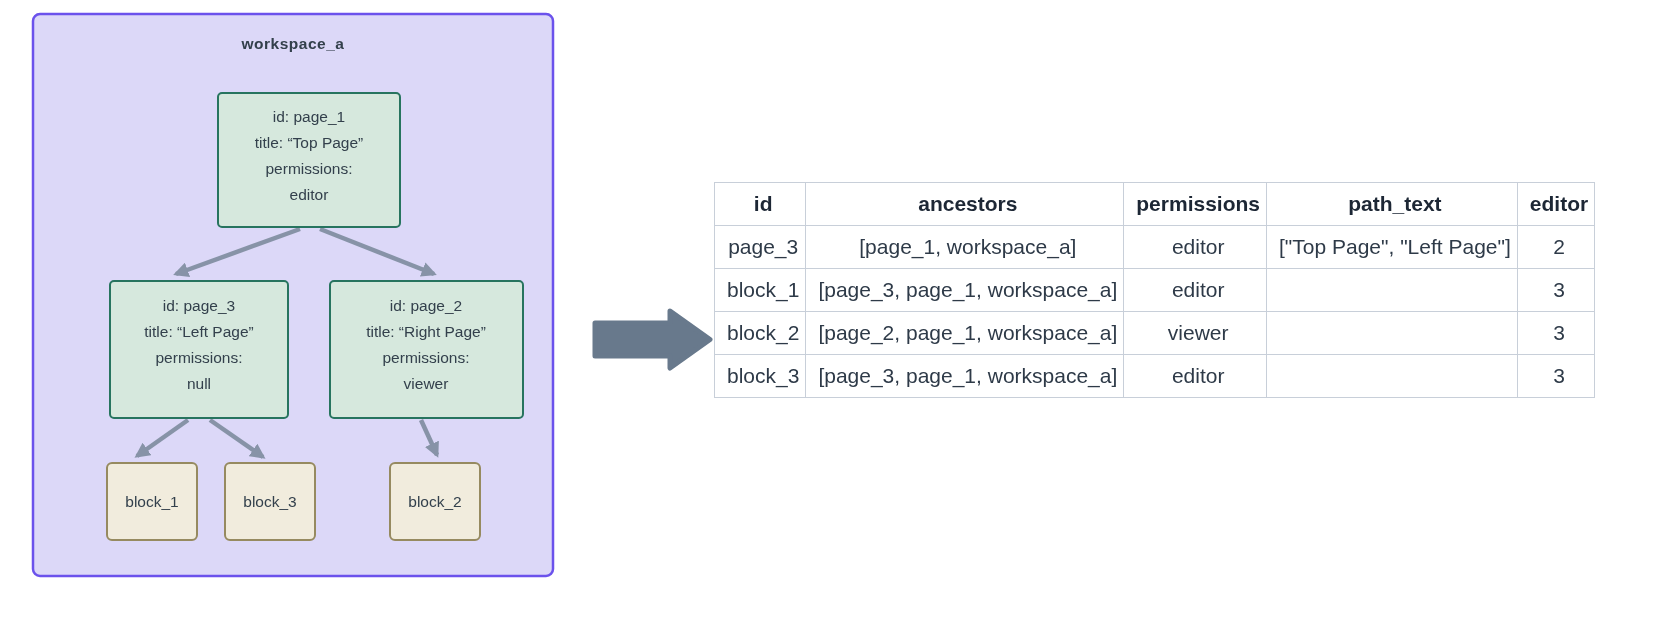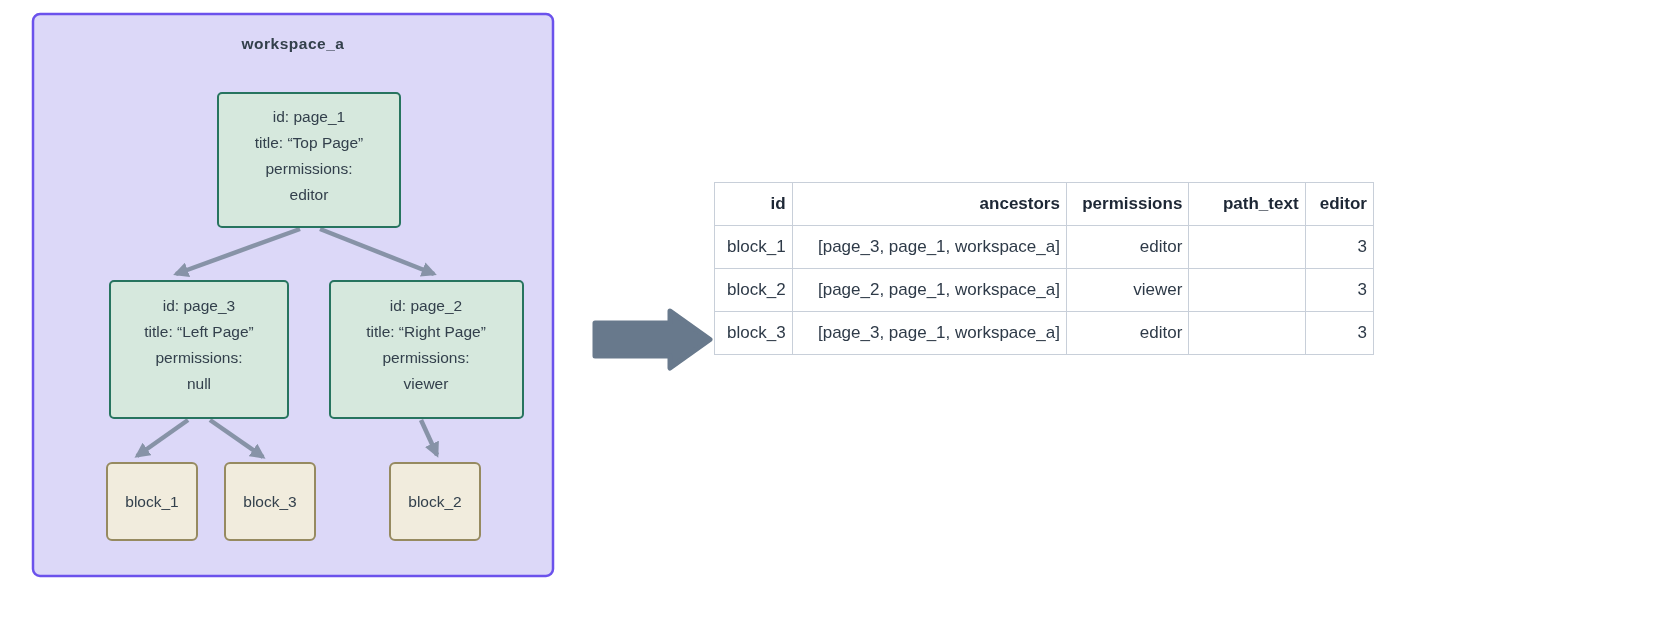--- a/index.html
+++ b/index.html
@@ -22,21 +22,21 @@
   svg.diagram text{text-anchor:middle;fill:#33404c;font-size:15.5px;
     font-family:"Liberation Sans", sans-serif;}
   text.ws-title{font-weight:bold;font-size:15.5px;fill:#19242f;letter-spacing:.5px;}
   .edge{stroke:var(--connector);stroke-width:4.5;fill:none;}
   .big-arrow{fill:var(--bigArrow);stroke:var(--bigArrow);stroke-width:5;stroke-linejoin:round;}
 
   
   .table-wrap{position:absolute;left:714px;top:182px;}
   table{border-collapse:collapse;table-layout:fixed;background:#ffffff;}
   th,td{border:1px solid var(--tableBorder);height:43px;padding:0 6px 0 12px;
-    text-align:right;vertical-align:middle;font-size:17px;color:var(--textDark);
+    text-align:center;vertical-align:middle;font-size:21px;color:var(--textDark);
     white-space:nowrap;overflow:hidden;}
   th{font-weight:bold;color:var(--headerText);}
 </style>
 </head>
 <body>
 
 <div class="stage">
 
   <svg class="diagram" width="730" height="626" viewBox="0 0 730 626">
     <defs>
@@ -109,20 +109,27 @@
         <tr>
           <th>id</th>
           <th>ancestors</th>
           <th>permissions</th>
           <th>path_text</th>
           <th>editor</th>
         </tr>
       </thead>
       <tbody>
         <tr>
+          <td>page_3</td>
+          <td>[page_1, workspace_a]</td>
+          <td>editor</td>
+          <td>["Top Page", "Left Page"]</td>
+          <td>2</td>
+        </tr>
+        <tr>
           <td>block_1</td>
           <td>[page_3, page_1, workspace_a]</td>
           <td>editor</td>
           <td></td>
           <td>3</td>
         </tr>
         <tr>
           <td>block_2</td>
           <td>[page_2, page_1, workspace_a]</td>
           <td>viewer</td>

